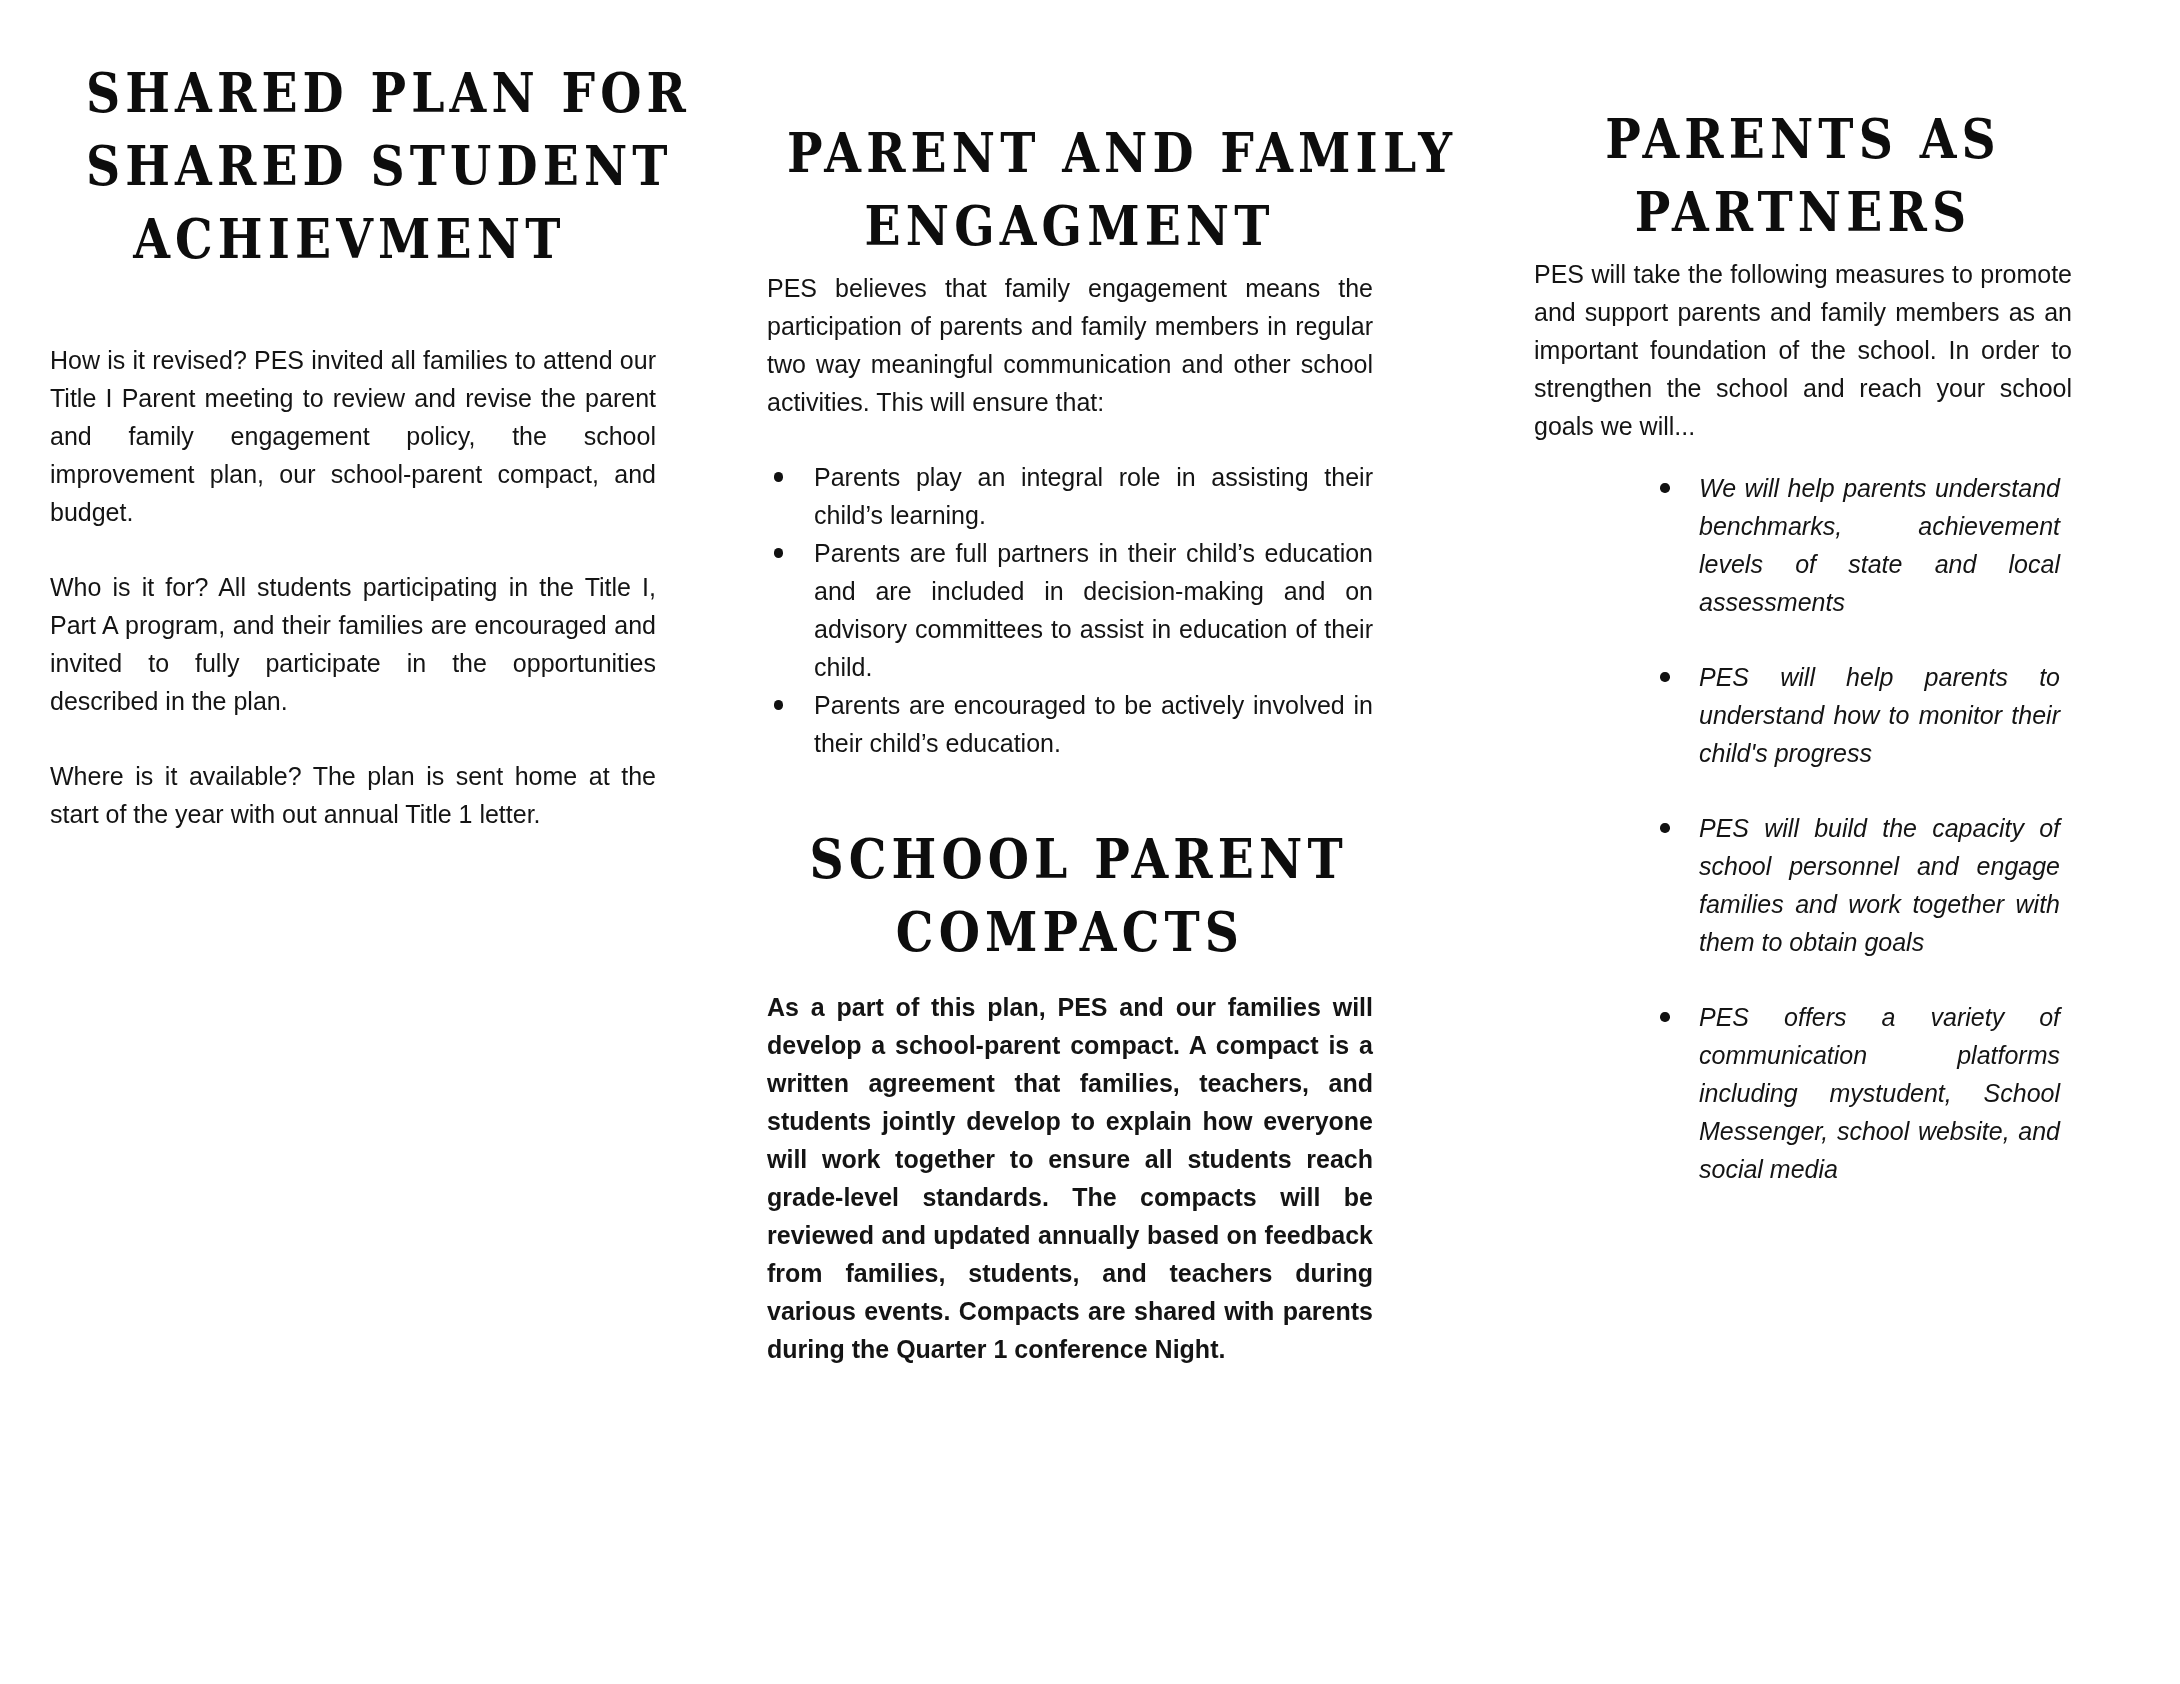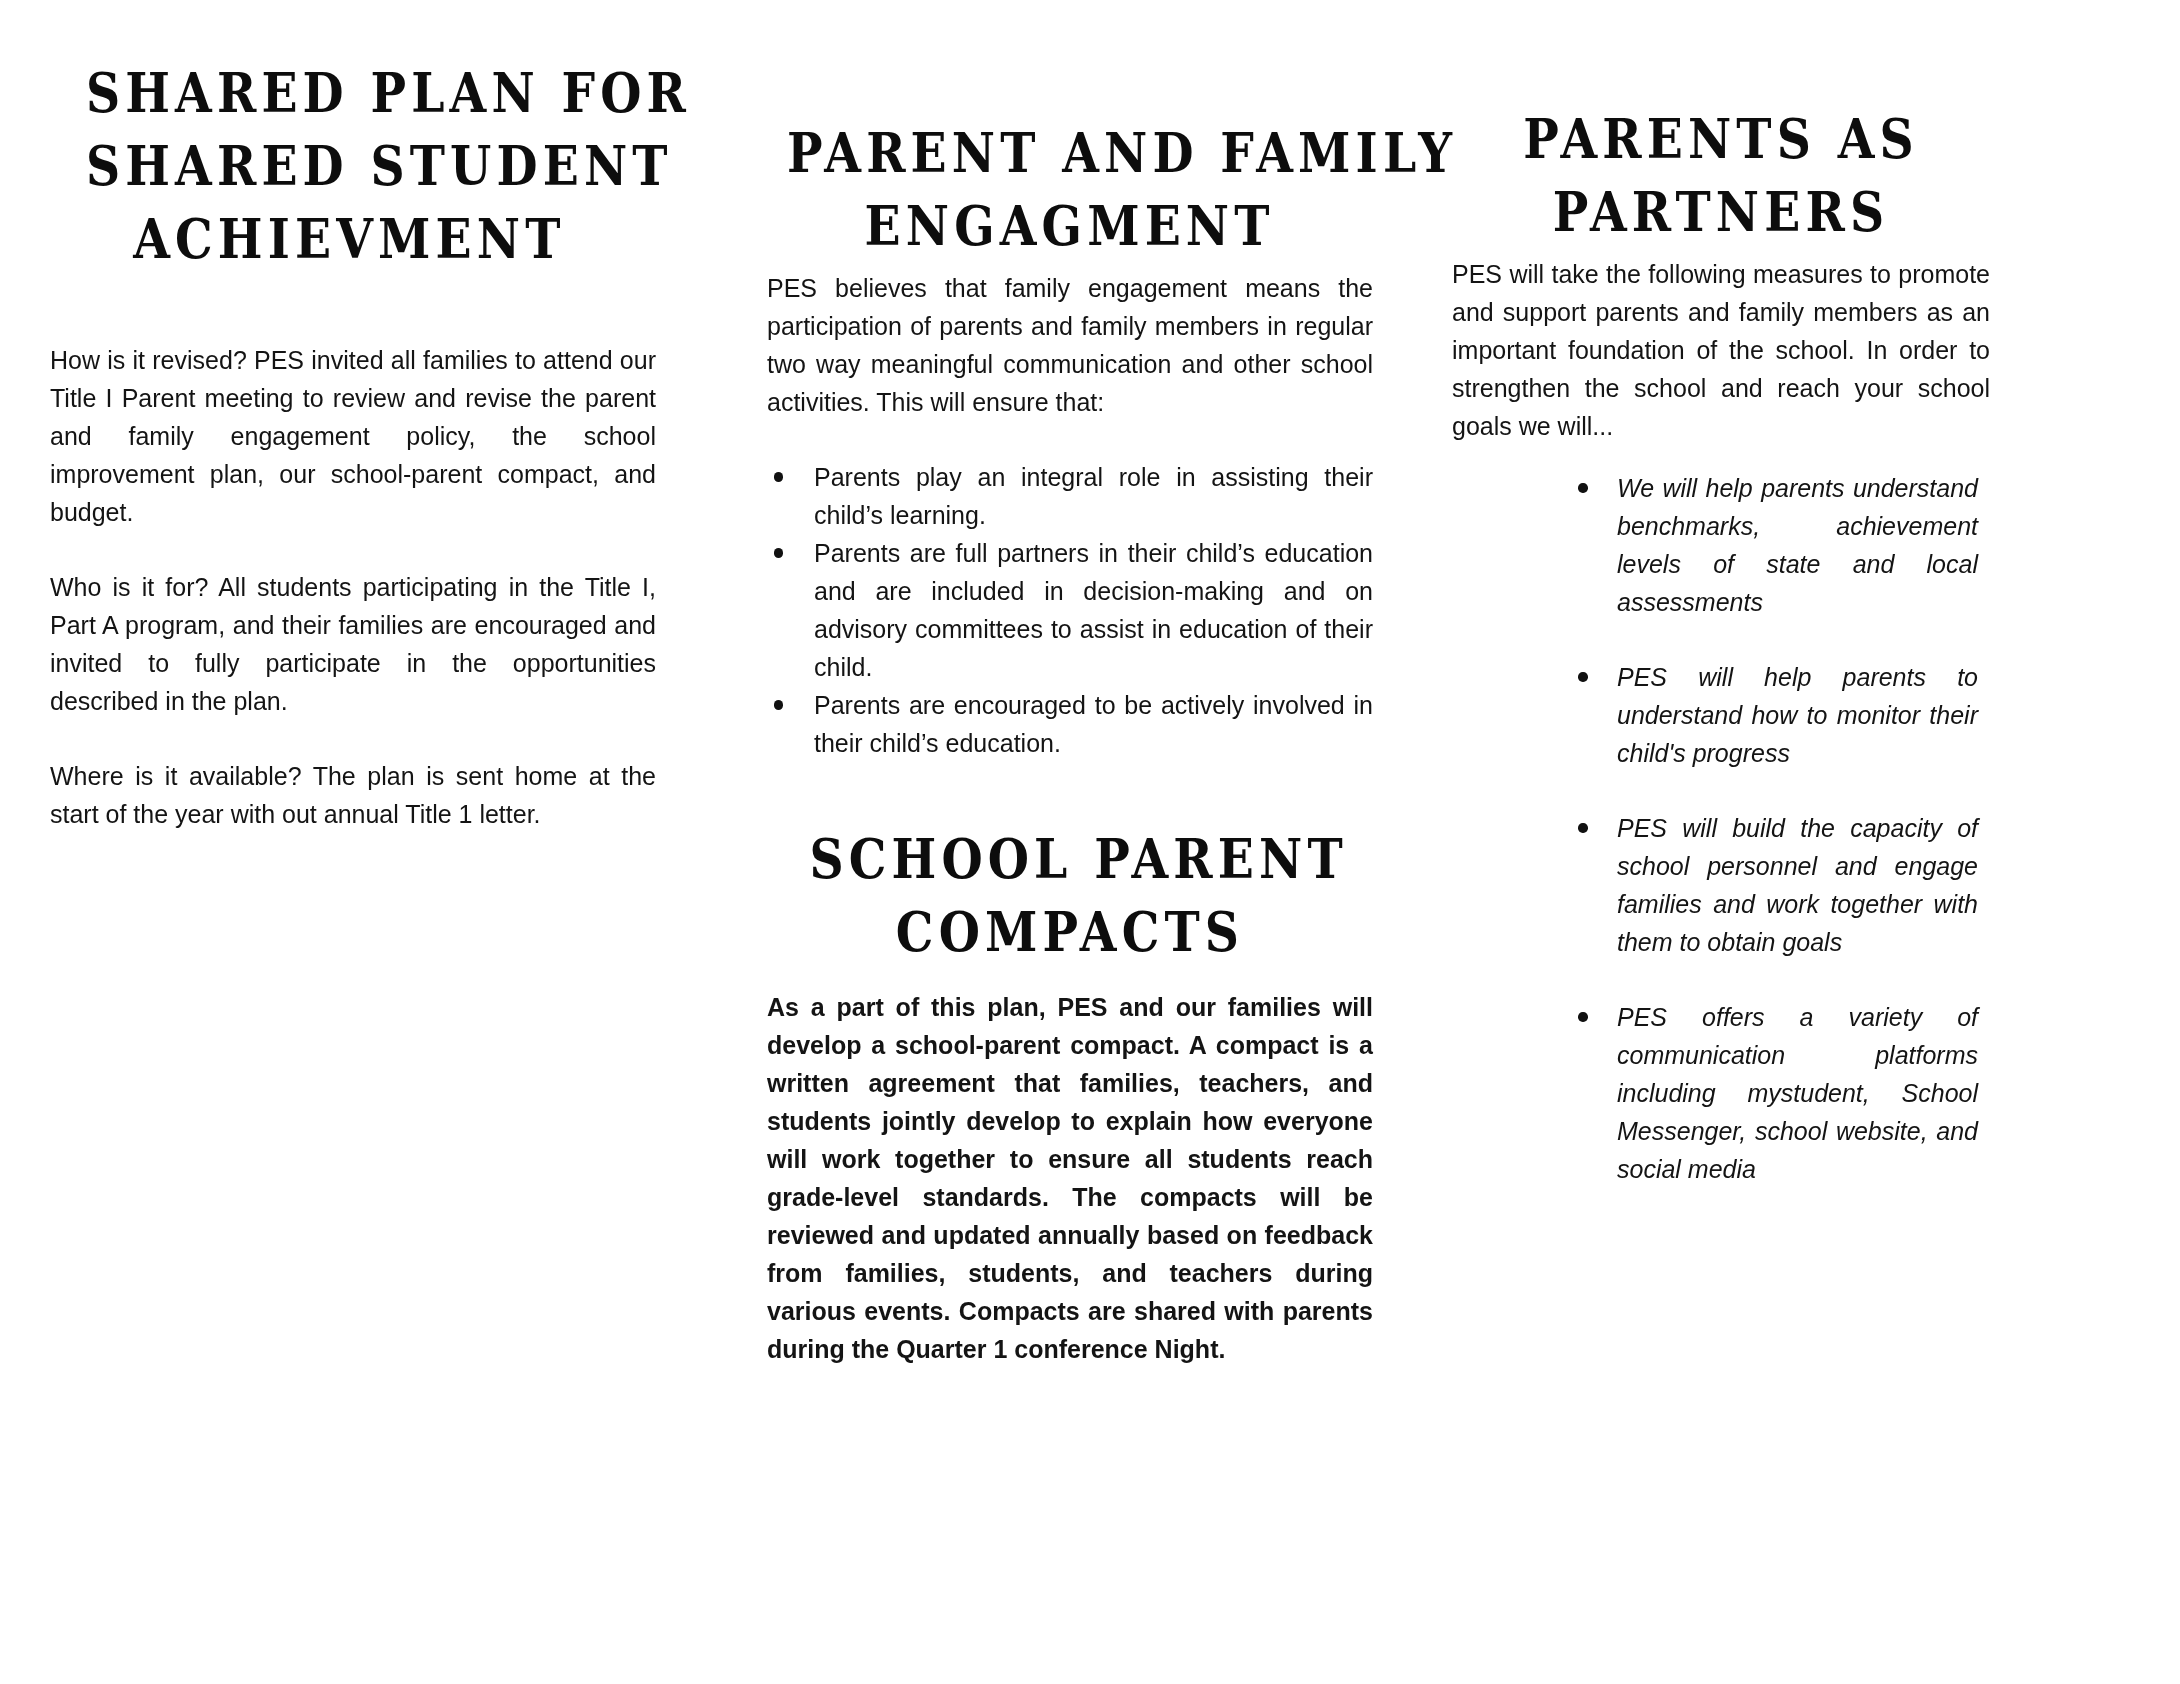--- a/index.html
+++ b/index.html
@@ -72,21 +72,21 @@
 
   <h2 class="title" style="font-size:55px; line-height:73px; margin-top:60px;">
     <span class="tl">SCHOOL PARENT</span>
     <span class="tl">COMPACTS</span>
   </h2>
   <div class="body" style="margin-top:20px;font-weight:bold;">
     <p class="para">As a part of this plan, PES and our families will develop a school-parent compact. A compact is a written agreement that families, teachers, and students jointly develop to explain how everyone will work together to ensure all students reach grade-level standards. The compacts will be reviewed and updated annually based on feedback from families, students, and teachers during various events. Compacts are shared with parents during the Quarter 1 conference Night.</p>
   </div>
 </section>
 
-<section class="col" style="left:1452px; top:102px; width:538px;">
+<section class="col" style="left:1534px; top:102px; width:538px;">
   <h2 class="title" style="font-size:55px; line-height:73px;">
     <span class="tl">PARENTS AS</span>
     <span class="tl">PARTNERS</span>
   </h2>
   <div class="body" style="margin-top:6.8px;">
     <p class="para">PES will take the following measures to promote and support parents and family members as an important foundation of the school. In order to strengthen the school and reach your school goals we will...</p>
   </div>
   <div class="body" style="margin-top:24px; margin-left:116px; width:410px;font-style:italic;">
     <ul class="bl right spaced">
       <li><span class="dot"></span><span>We will help parents understand benchmarks, achievement levels of state and local assessments</span></li>

